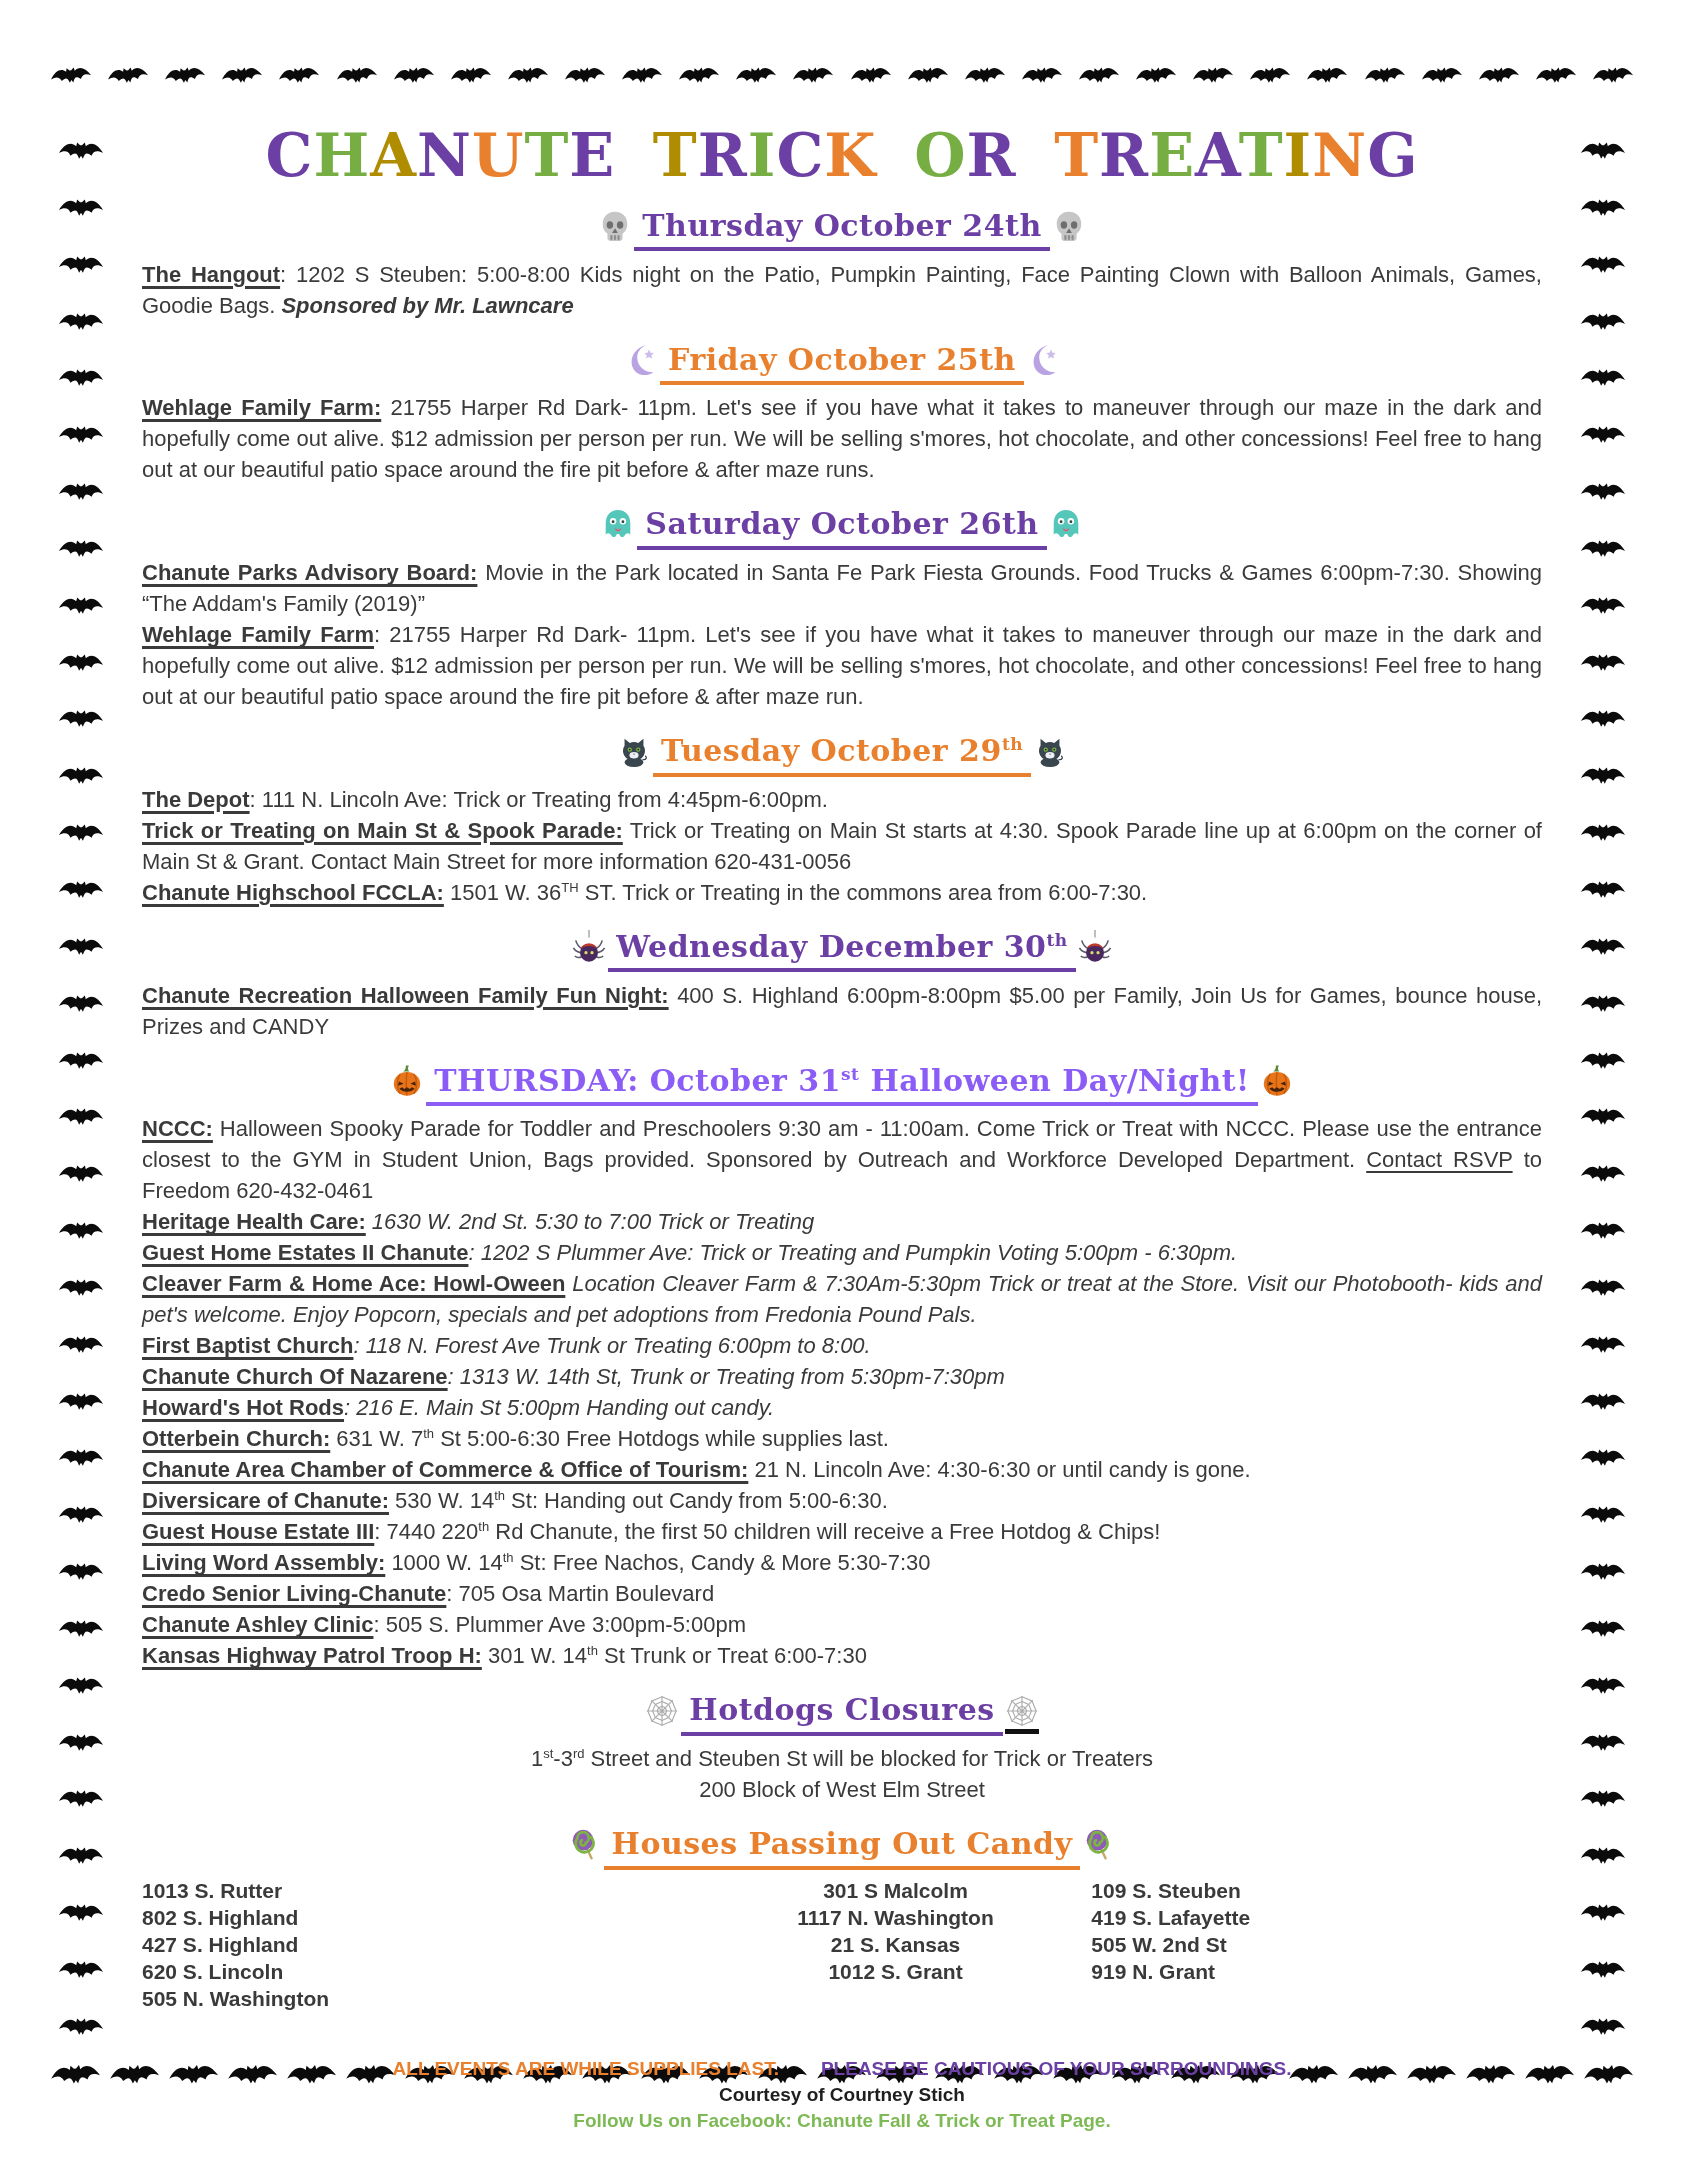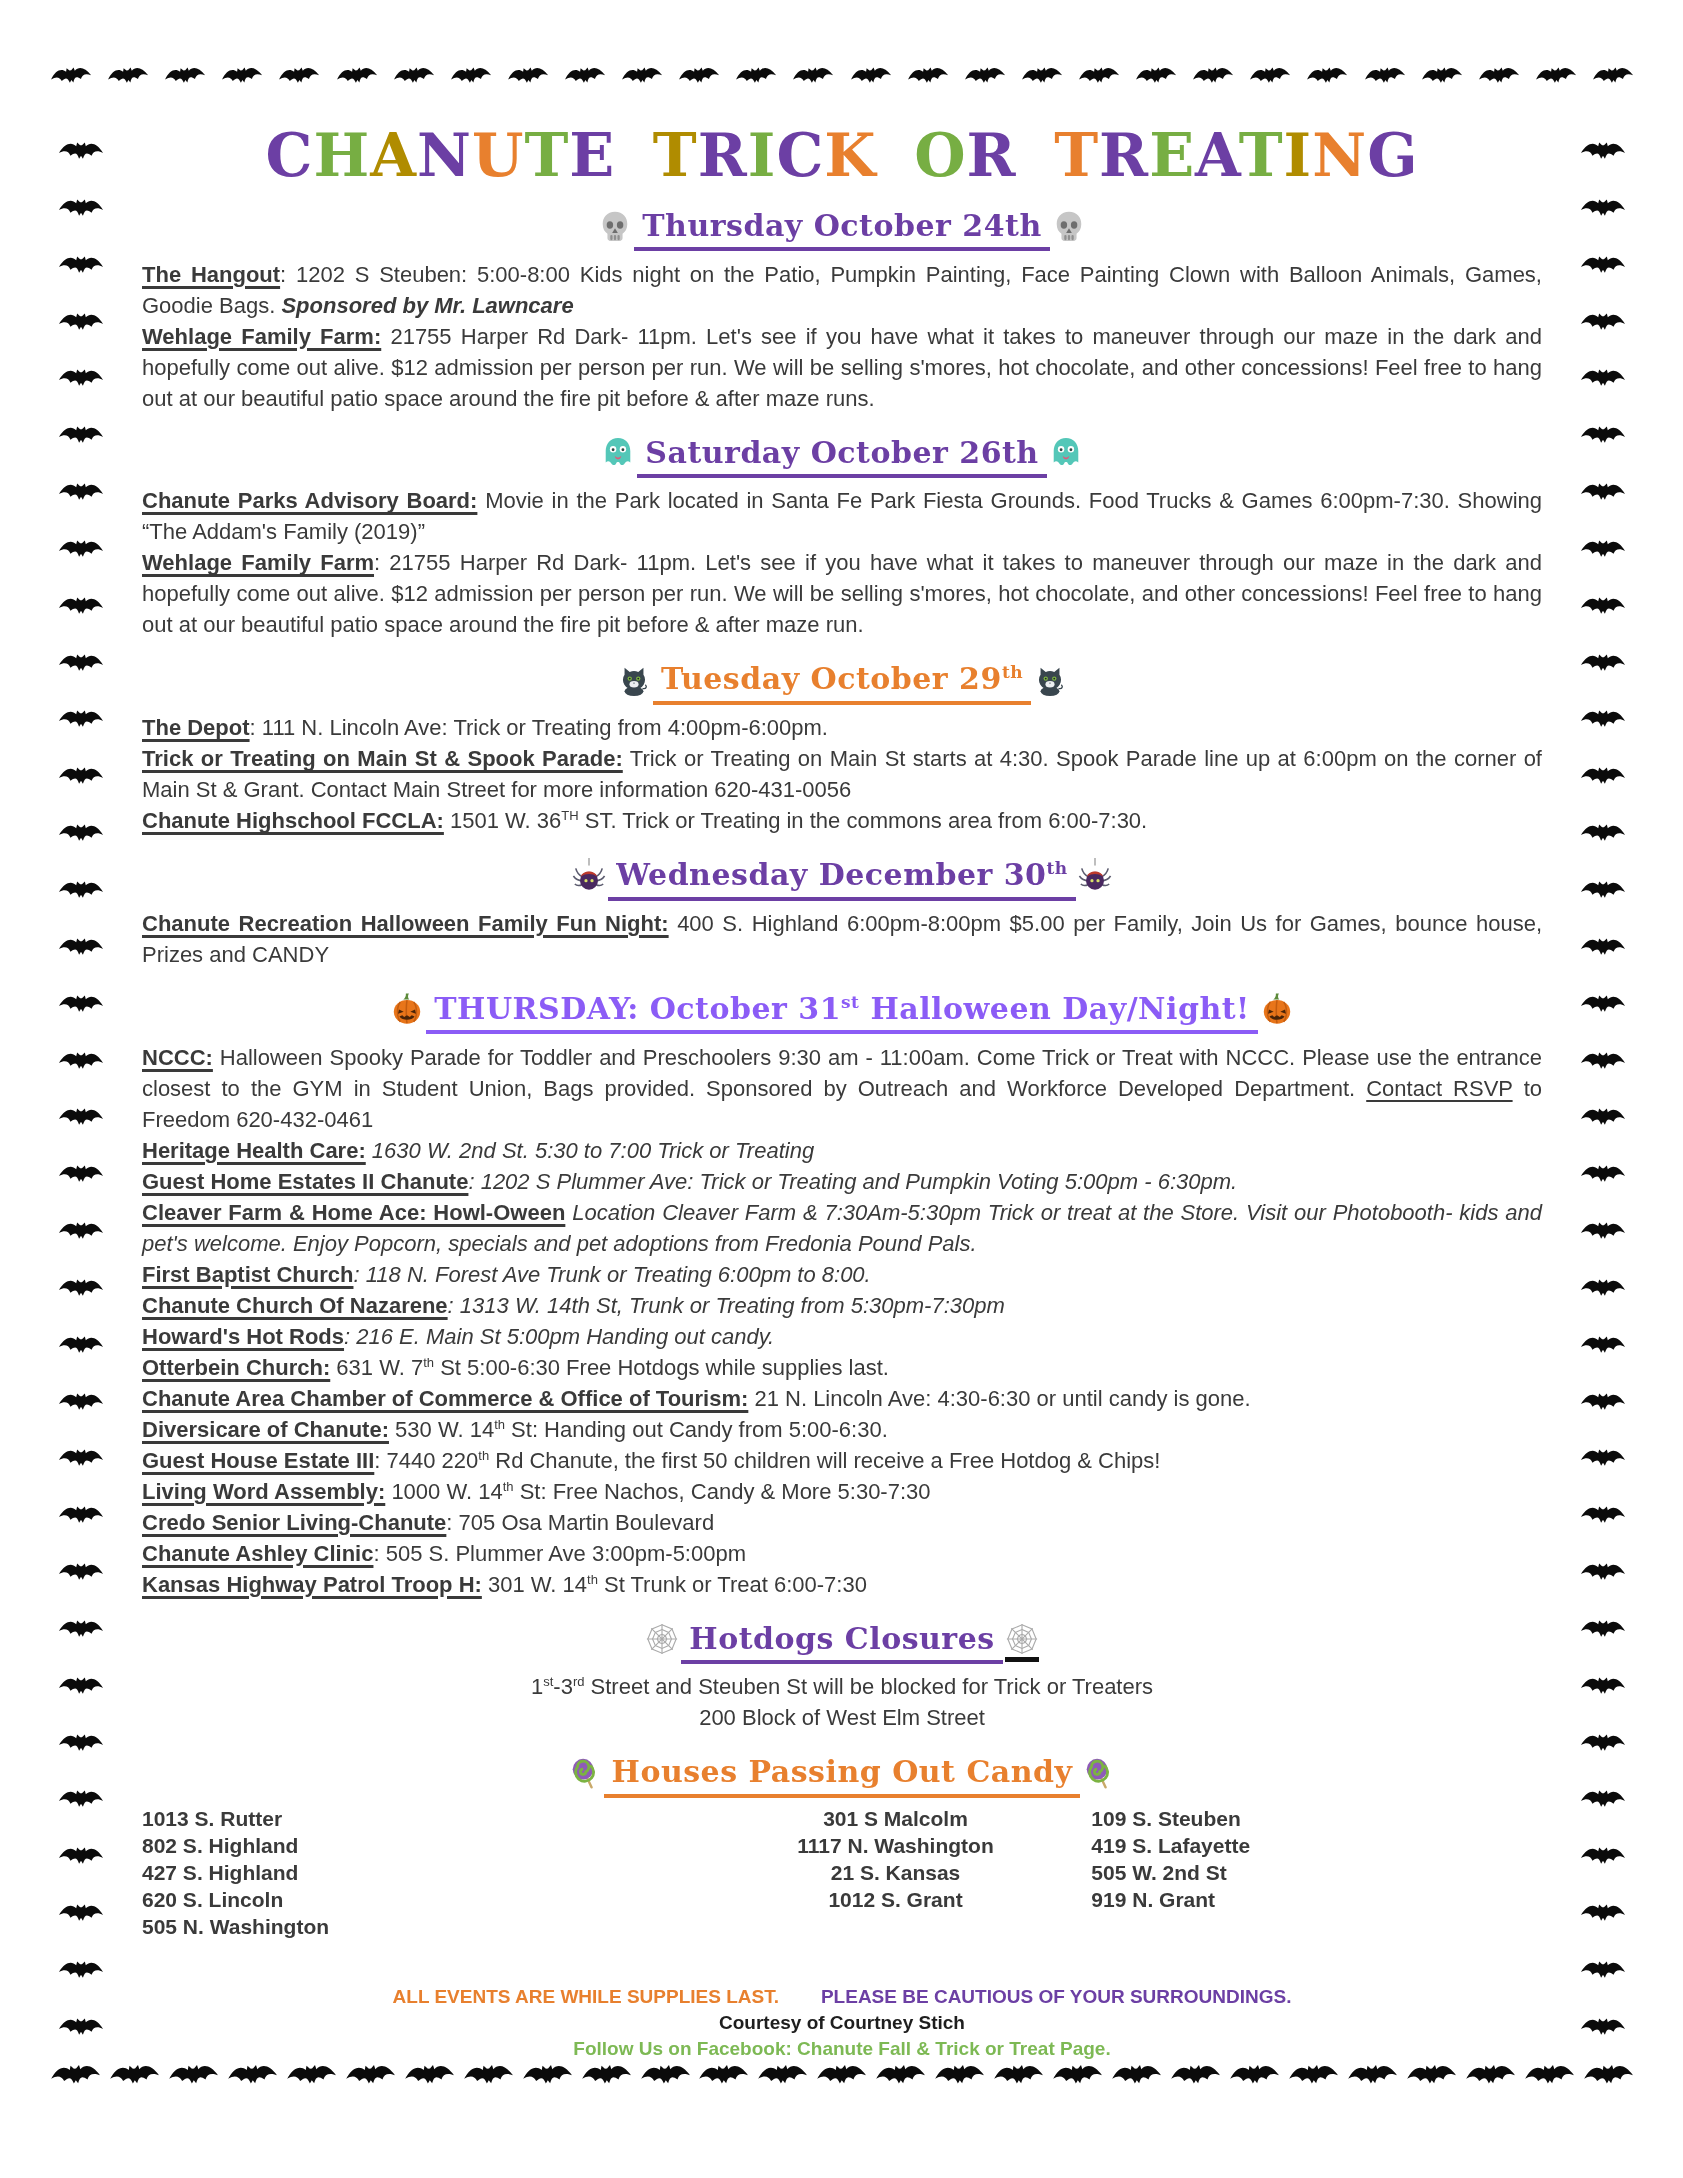--- a/index.html
+++ b/index.html
@@ -514,20 +514,29 @@
                 <use href="#sym-skull-icon"></use>
               </svg></span>
             <span class="heading-text"><span>Thursday October 24th</span></span>
             <span class="hicon"><svg viewBox="0 0 34 34" width="34" height="34">
                 <use href="#sym-skull-icon"></use>
               </svg></span>
           </span></div>
         <div class="entry"><span class="label">The Hangout</span><span>: 1202 S Steuben: 5:00-8:00 Kids night on the Patio, Pumpkin Painting, Face Painting Clown with Balloon Animals, Games, Goodie Bags. </span><span class="st-bi">Sponsored by Mr. Lawncare</span></div>
       </div>
       <div class="section">
+        <div class="sec-heading" style="color: rgb(232, 128, 46);"><span class="heading-inner">
+            <span class="hicon"><svg viewBox="0 0 34 34" width="34" height="34">
+                <use href="#sym-moon-icon"></use>
+              </svg></span>
+            <span class="heading-text"><span>Friday October 25th</span></span>
+            <span class="hicon"><svg viewBox="0 0 34 34" width="34" height="34">
+                <use href="#sym-moon-icon"></use>
+              </svg></span>
+          </span></div>
         <div class="entry"><span class="label">Wehlage Family Farm:</span><span> 21755 Harper Rd Dark- 11pm. Let's see if you have what it takes to maneuver through our maze in the dark and hopefully come out alive. $12 admission per person per run. We will be selling s'mores, hot chocolate, and other concessions! Feel free to hang out at our beautiful patio space around the fire pit before &amp; after maze runs.</span></div>
       </div>
       <div class="section">
         <div class="sec-heading" style="color: rgb(108, 63, 164);"><span class="heading-inner">
             <span class="hicon"><svg viewBox="0 0 34 34" width="34" height="34">
                 <use href="#sym-ghost-icon"></use>
               </svg></span>
             <span class="heading-text"><span>Saturday October 26th</span></span>
             <span class="hicon"><svg viewBox="0 0 34 34" width="34" height="34">
                 <use href="#sym-ghost-icon"></use>
@@ -539,21 +548,21 @@
       <div class="section">
         <div class="sec-heading" style="color: rgb(232, 128, 46);"><span class="heading-inner">
             <span class="hicon"><svg viewBox="0 0 34 34" width="34" height="34">
                 <use href="#sym-cat-icon"></use>
               </svg></span>
             <span class="heading-text"><span>Tuesday October 29</span><sup>th</sup></span>
             <span class="hicon"><svg viewBox="0 0 34 34" width="34" height="34">
                 <use href="#sym-cat-icon"></use>
               </svg></span>
           </span></div>
-        <div class="entry"><span class="label">The Depot</span><span>: 111 N. Lincoln Ave: Trick or Treating from 4:00pm-6:00pm.</span></div>
+        <div class="entry"><span class="label">The Depot</span><span>: 111 N. Lincoln Ave: Trick or Treating from 4:45pm-6:00pm.</span></div>
         <div class="entry"><span class="label">Trick or Treating on Main St &amp; Spook Parade:</span><span> Trick or Treating on Main St starts at 4:30. Spook Parade line up at 6:00pm on the corner of Main St &amp; Grant. Contact Main Street for more information 620-431-0056</span></div>
         <div class="entry"><span class="label">Chanute Highschool FCCLA:</span><span> 1501 W. 36</span><sup>TH</sup><span> ST. Trick or Treating in the commons area from 6:00-7:30.</span></div>
       </div>
       <div class="section">
         <div class="sec-heading" style="color: rgb(108, 63, 164);"><span class="heading-inner">
             <span class="hicon"><svg viewBox="0 0 34 34" width="34" height="34">
                 <use href="#sym-spider-icon"></use>
               </svg></span>
             <span class="heading-text"><span>Wednesday December 30</span><sup>th</sup></span>
             <span class="hicon"><svg viewBox="0 0 34 34" width="34" height="34">

